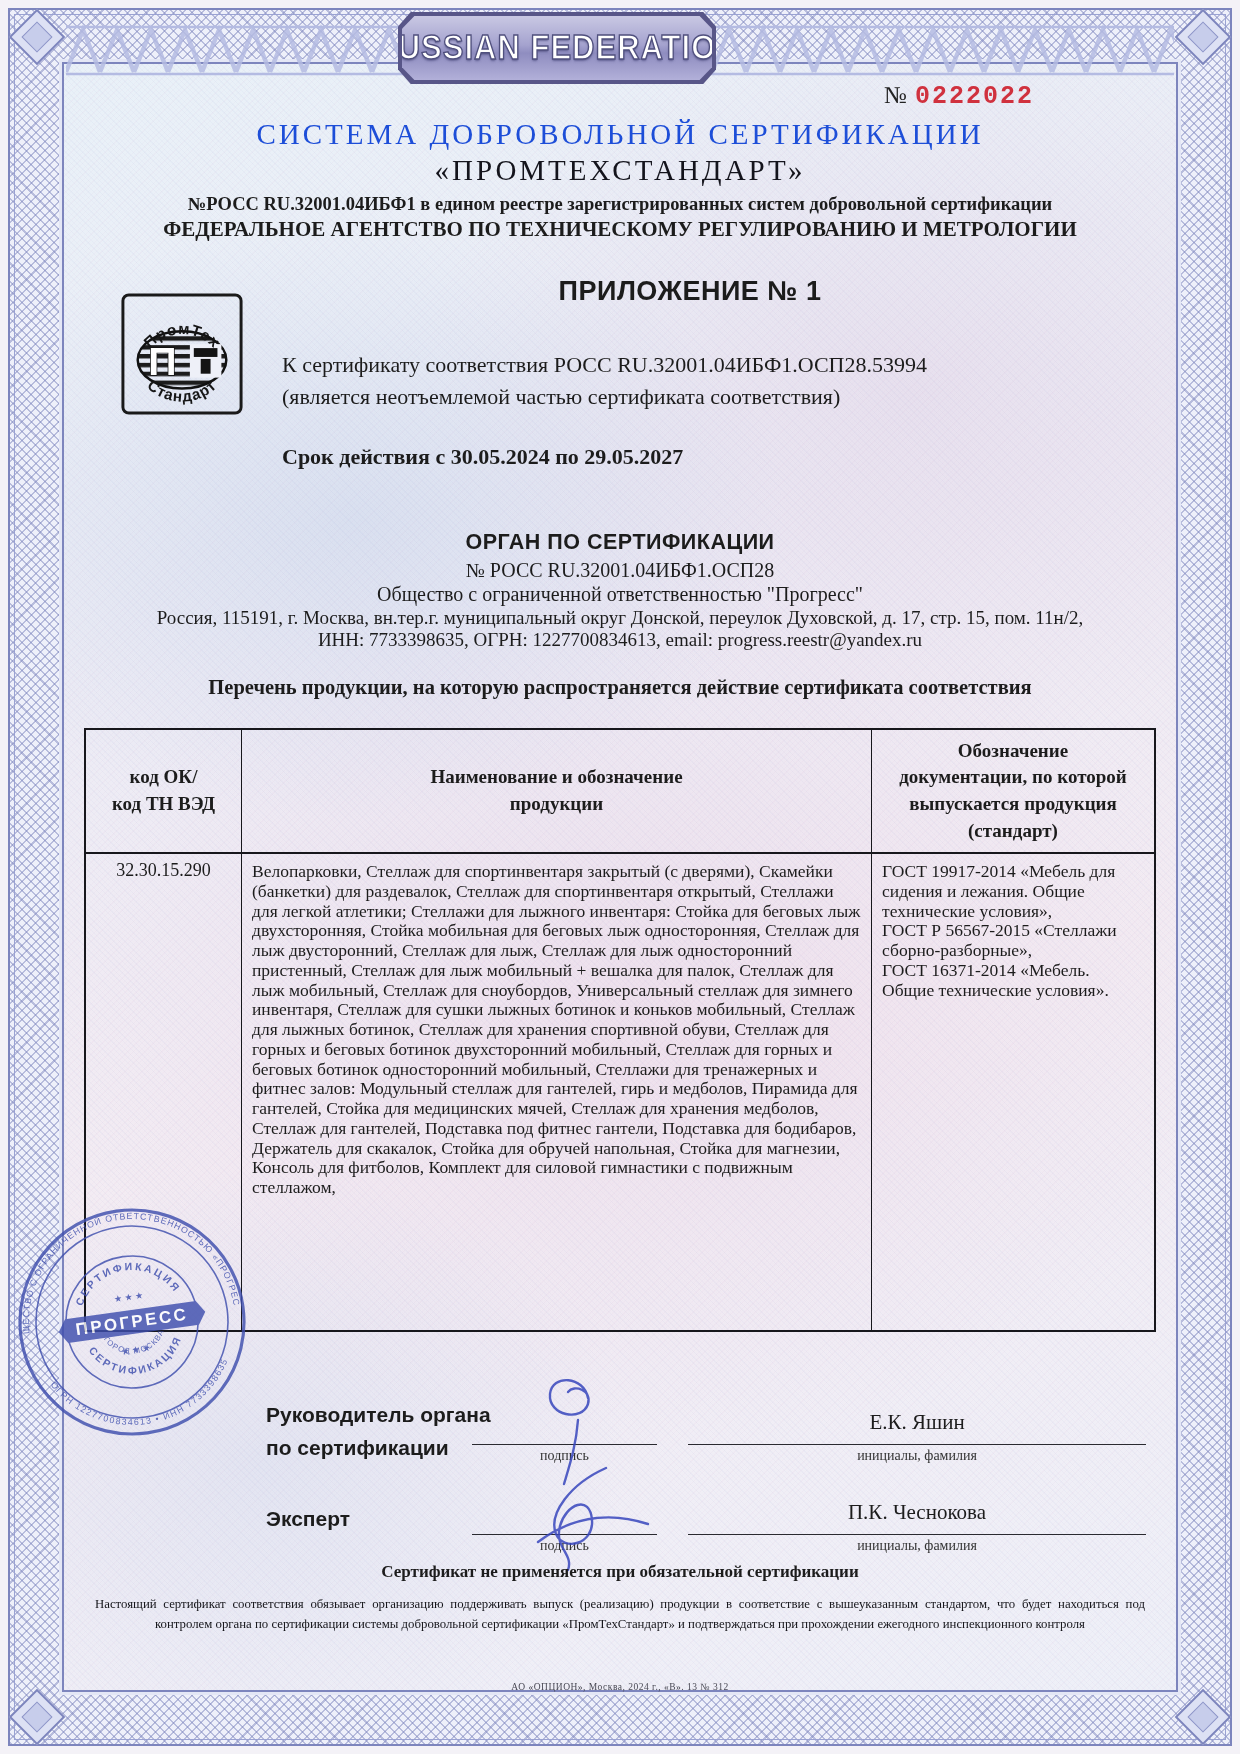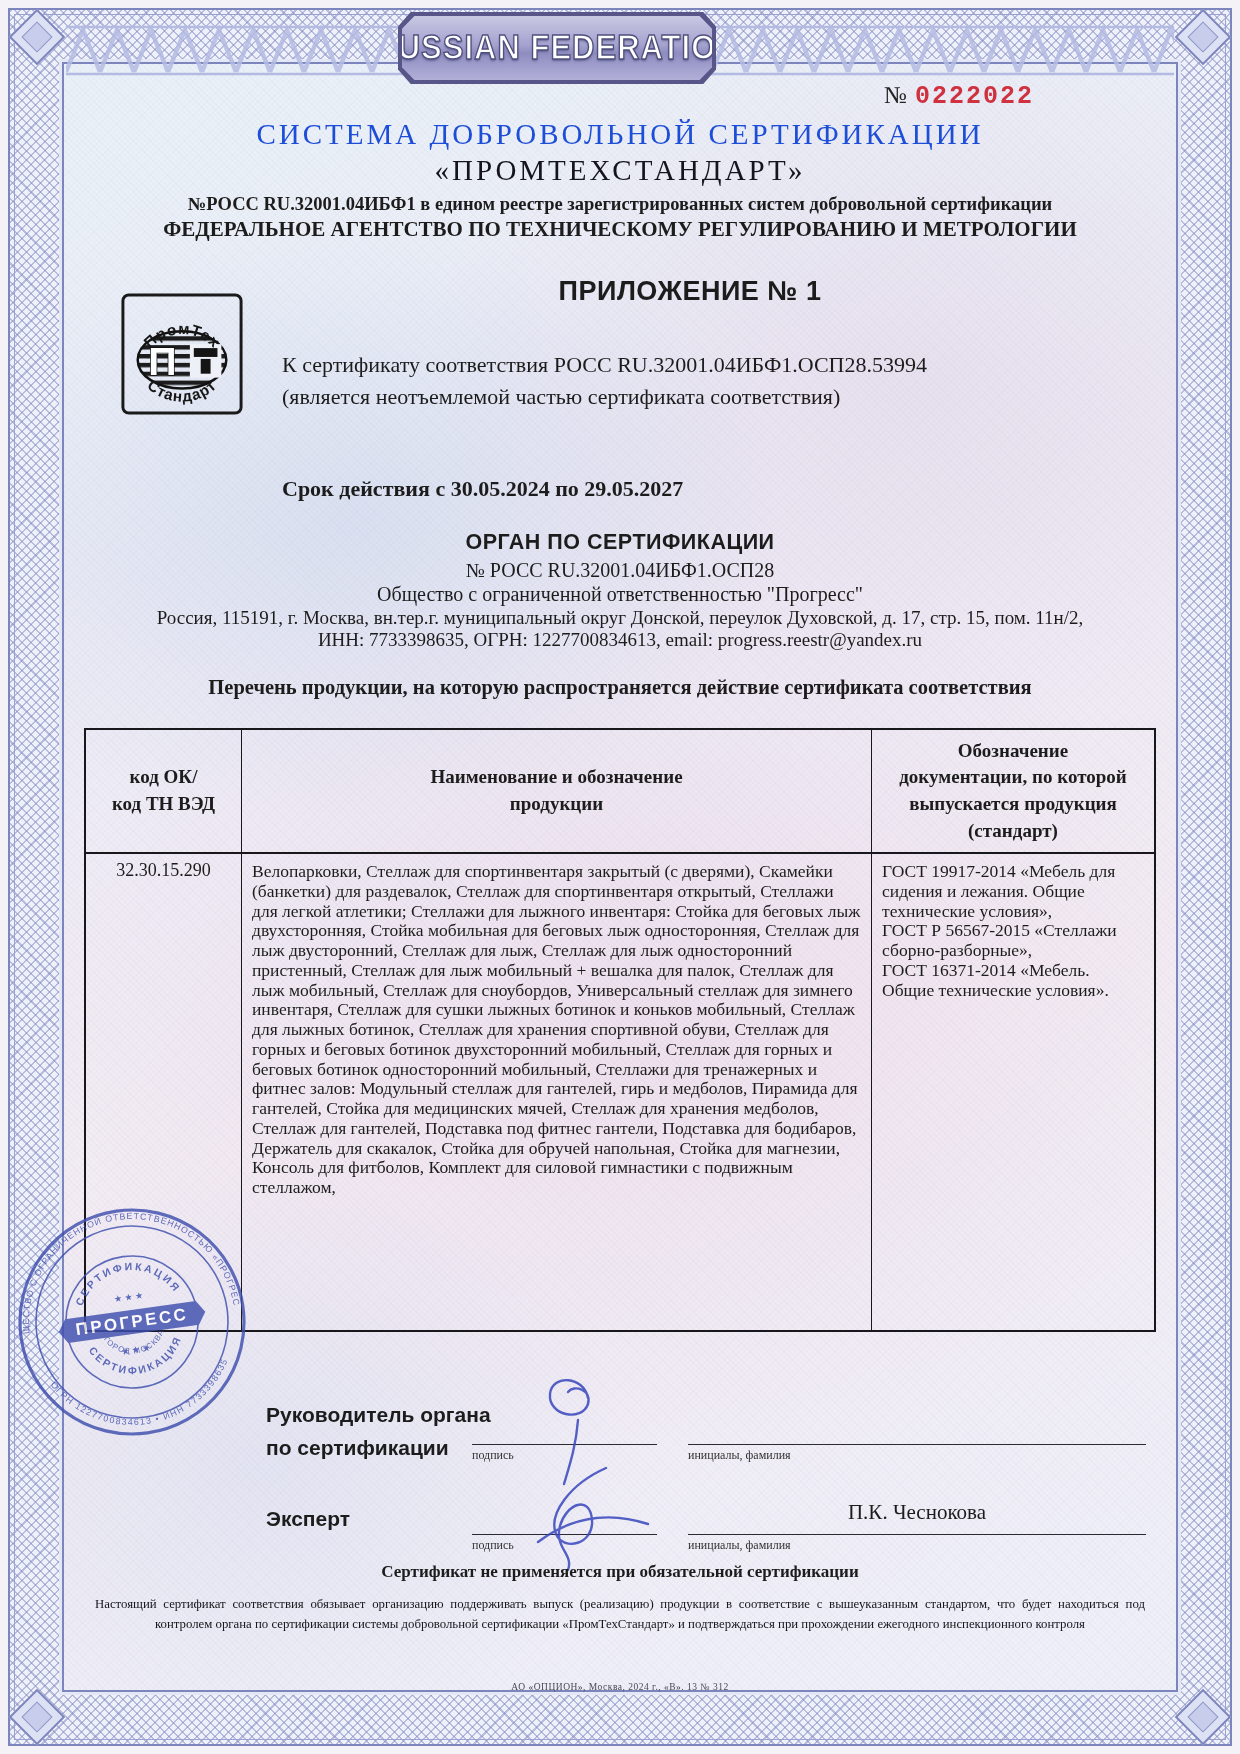--- a/index.html
+++ b/index.html
@@ -42,42 +42,42 @@
   .title1{top:118px;font-size:29px;letter-spacing:3px;color:#1d4ed8;}
   .title2{top:154px;font-size:29px;letter-spacing:3px;color:#14141c;}
   .registry{top:194px;font-size:18.5px;font-weight:bold;}
   .agency{top:217px;font-size:21px;font-weight:bold;}
   .appendix{top:256px;font-family:"Liberation Sans",sans-serif;font-weight:bold;font-size:27px;letter-spacing:.5px;padding-left:70px;margin-top:20px;}
   
   .logo{position:absolute;left:118px;top:290px;width:128px;height:128px;}
   
   .certref{position:absolute;left:282px;top:352px;font-size:22px;}
   .certnote{position:absolute;left:282px;top:384px;font-size:22px;}
-  .validity{position:absolute;left:282px;top:444px;font-size:22px;font-weight:600;margin-top:32px;}
+  .validity{position:absolute;left:282px;top:444px;font-size:22px;font-weight:600;}
   .orgheading{top:530px;font-family:"Liberation Sans",sans-serif;font-weight:bold;font-size:21.5px;letter-spacing:.5px;}
   .orgnumber{top:559px;font-size:20px;}
   .orgname{top:583px;font-size:20px;}
   .orgaddress{top:607px;font-size:19px;}
   .orgreq{top:629px;font-size:19px;text-align:center;}
   .listheading{top:676px;font-size:20.5px;font-weight:bold;}
   
   .ptable{position:absolute;left:84px;top:728px;width:1068px;display:grid;
     grid-template-columns:156px 630px 282px;grid-template-rows:minmax(124px,auto) minmax(476px,auto);
     border:2px solid #17171c;}
   .ptable>div{box-sizing:border-box;}
   .th{border-bottom:2px solid #17171c;font-weight:bold;font-size:19px;display:flex;align-items:center;justify-content:center;text-align:center;line-height:1.4;padding:6px 8px;}
   .cA{border-right:1.5px solid #17171c;}
   .cB{border-right:1.5px solid #17171c;}
   .td{font-size:17.5px;line-height:1.13;padding:8px 10px 6px 10px;}
   .td.code{text-align:center;padding-top:6px;font-size:18px;}
   .pre{white-space:pre-line;}
   
   .role{position:absolute;left:266px;font-family:"Liberation Sans",sans-serif;font-weight:bold;font-size:21px;line-height:33px;white-space:pre-line;}
   .sline{position:absolute;border-top:1.7px solid #2a2a30;height:0;}
-  .scap{position:absolute;font-size:12px;color:#333;}
+  .scap{position:absolute;font-size:14px;color:#333;text-align:center;}
   .sname{position:absolute;font-size:21px;text-align:center;}
   .notappl{top:1562px;font-size:17px;font-weight:bold;}
   .obligation{position:absolute;left:95px;top:1594px;width:1050px;font-size:12.8px;font-weight:normal;line-height:1.6;
     text-align:justify;text-align-last:center;color:#15151a;}
   .printline{top:1682px;font-size:9.5px;letter-spacing:.5px;color:#4a4a55;}
   .sigsvg{position:absolute;left:522px;top:1372px;width:190px;height:205px;}
   .stamp{position:absolute;left:14px;top:1204px;width:236px;height:236px;transform:rotate(-8deg);opacity:.82;}
 </style>
 </head>
 <body>
@@ -165,20 +165,21 @@
     <div class="td cB">Велопарковки, Стеллаж для спортинвентаря закрытый (с дверями), Скамейки (банкетки) для раздевалок, Стеллаж для спортинвентаря открытый, Стеллажи для легкой атлетики;  Стеллажи для лыжного инвентаря: Стойка для беговых лыж двухсторонняя, Стойка мобильная для беговых лыж односторонняя, Стеллаж для лыж двусторонний, Стеллаж для лыж, Стеллаж для лыж односторонний пристенный, Стеллаж для лыж мобильный + вешалка для палок, Стеллаж для лыж мобильный, Стеллаж для сноубордов, Универсальный стеллаж для зимнего инвентаря, Стеллаж для сушки лыжных ботинок и коньков мобильный, Стеллаж для лыжных ботинок, Стеллаж для хранения спортивной обуви, Стеллаж для горных и беговых ботинок двухсторонний мобильный, Стеллаж для горных и беговых ботинок односторонний мобильный, Стеллажи для тренажерных и фитнес залов: Модульный стеллаж для гантелей, гирь и медболов, Пирамида для гантелей, Стойка для медицинских мячей, Стеллаж для хранения медболов, Стеллаж для гантелей, Подставка под фитнес гантели, Подставка для бодибаров, Держатель для скакалок, Стойка для обручей напольная, Стойка для магнезии, Консоль для фитболов, Комплект для силовой гимнастики с подвижным стеллажом,</div>
     <div class="td pre">ГОСТ 19917-2014 «Мебель для сидения и лежания. Общие технические условия»,
 ГОСТ Р 56567-2015 «Стеллажи сборно-разборные»,
 ГОСТ 16371-2014 «Мебель. Общие технические условия».</div>
   </div>
 
   <div class="role" style="top:1398px">Руководитель органа
 по сертификации</div>
   <div class="sline" style="left:472px;top:1444px;width:185px"></div>
   <div class="scap" style="left:472px;top:1448px;width:185px">подпись</div>
+  <div class="sname" style="left:688px;top:1410px;width:458px">Е.К. Яшин</div>
   <div class="sline" style="left:688px;top:1444px;width:458px"></div>
   <div class="scap" style="left:688px;top:1448px;width:458px">инициалы, фамилия</div>
 
   <div class="role" style="top:1502px">Эксперт</div>
   <div class="sline" style="left:472px;top:1534px;width:185px"></div>
   <div class="scap" style="left:472px;top:1538px;width:185px">подпись</div>
   <div class="sname" style="left:688px;top:1500px;width:458px">П.К. Чеснокова</div>
   <div class="sline" style="left:688px;top:1534px;width:458px"></div>
   <div class="scap" style="left:688px;top:1538px;width:458px">инициалы, фамилия</div>
 

